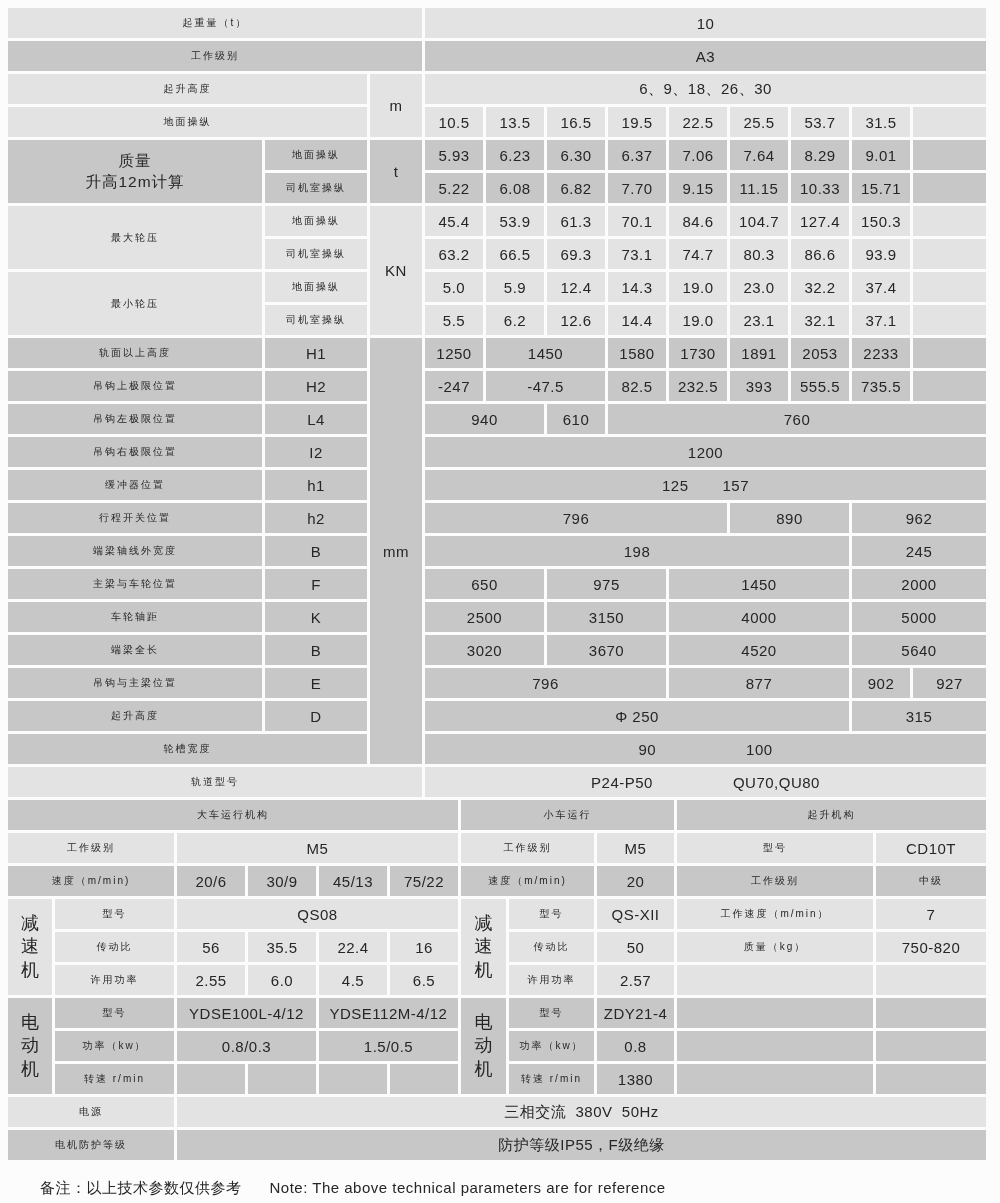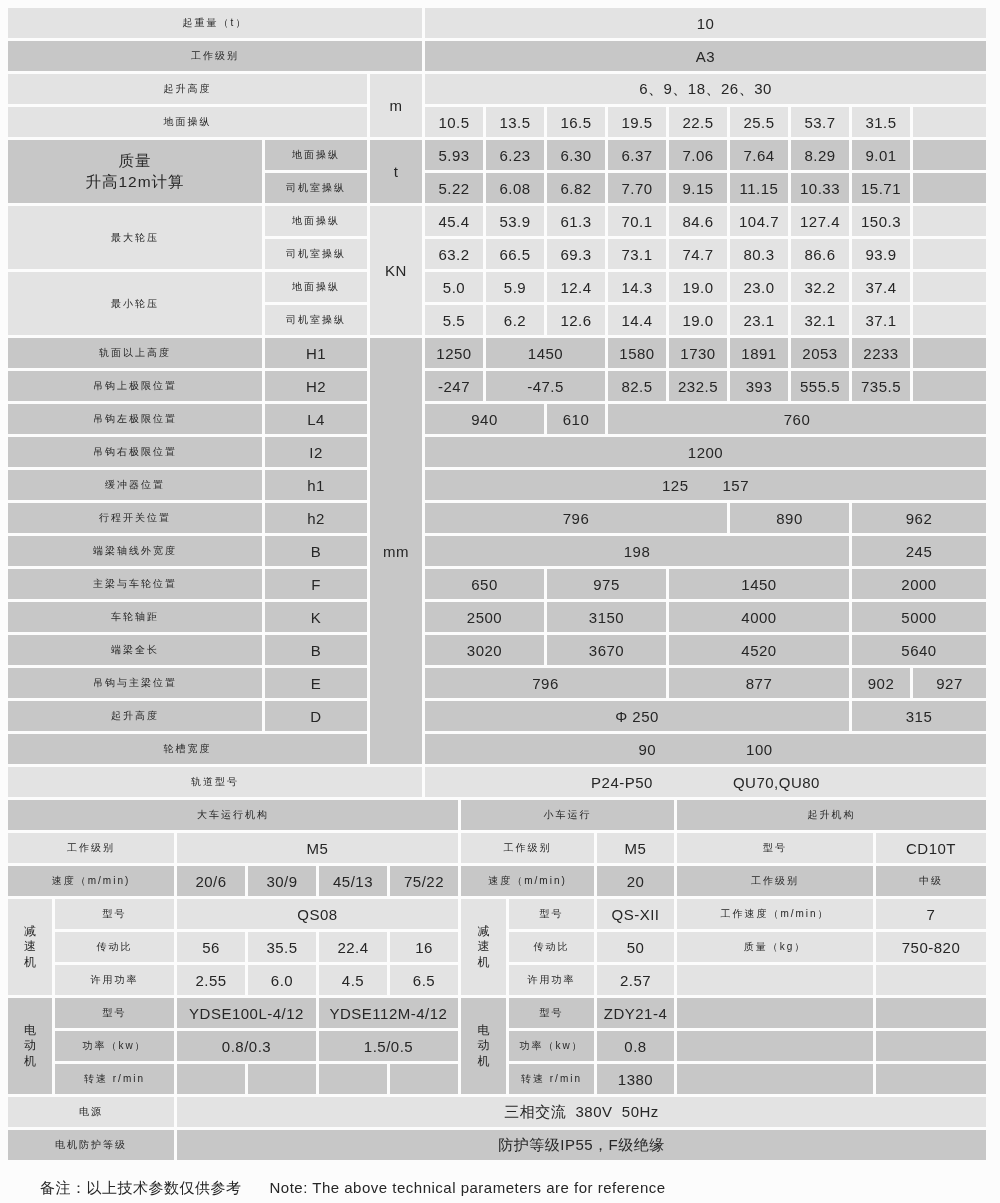--- a/index.html
+++ b/index.html
@@ -7,21 +7,21 @@
   table{border-collapse:separate;border-spacing:3px;table-layout:fixed;width:984px;margin-left:5px;}
   #t1{margin-top:5px;}
   #t2{margin-top:-3px;}
   tr{height:30px;}
   td{text-align:center;vertical-align:middle;font-size:15px;padding:0;overflow:hidden;letter-spacing:0.5px;}
   .lt{background:#e3e3e3;}
   .md{background:#c7c7c7;}
   .zh{font-size:10px;letter-spacing:2px;}
   .pre{white-space:pre-line;line-height:1.3;letter-spacing:1px;font-size:15.5px;}
   .sp{white-space:pre;}
-  .vstack{display:inline-block;width:1.15em;word-break:break-all;line-height:1.3;letter-spacing:0;font-size:12px;text-align:center;}
+  .vstack{display:inline-block;width:1.15em;word-break:break-all;line-height:1.3;letter-spacing:0;font-size:18px;text-align:center;}
   .dual{display:flex;justify-content:center;align-items:center;height:100%;}
   .g85{gap:34px;}
   .g185{gap:90px;}
   .g80{gap:80px;}
   #note{margin:16px 0 0 40px;font-size:15px;letter-spacing:0.5px;}
   #note span{margin-right:28px;}
 </style>
 </head>
 <body>
 

